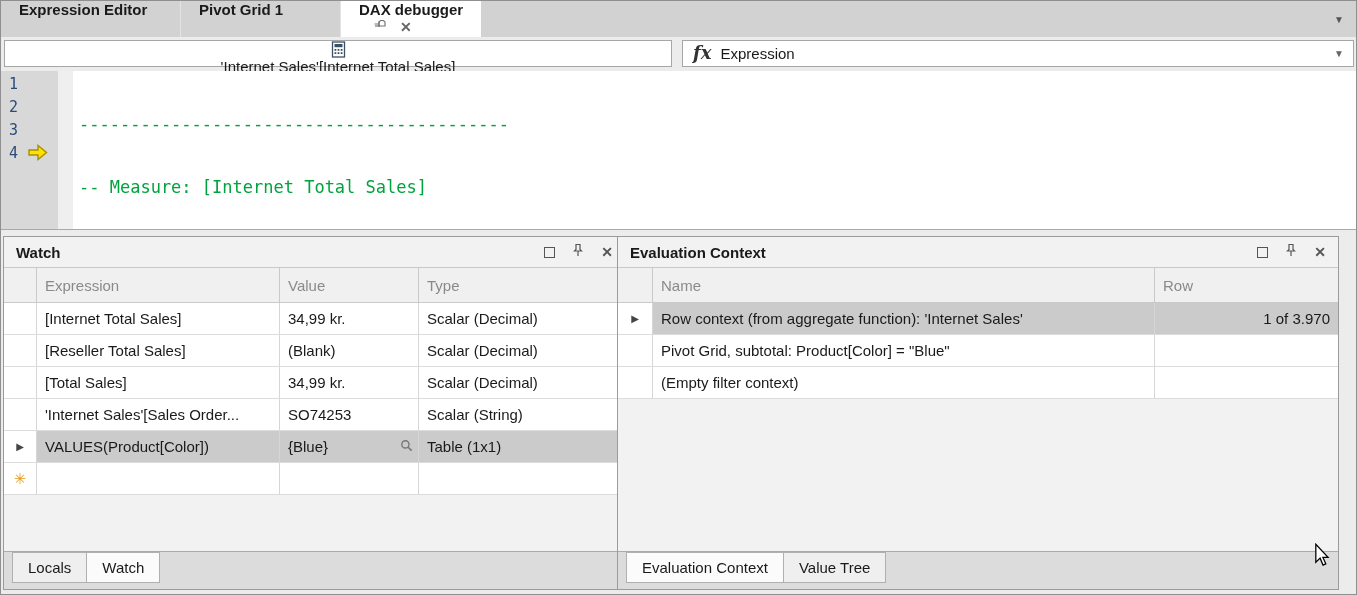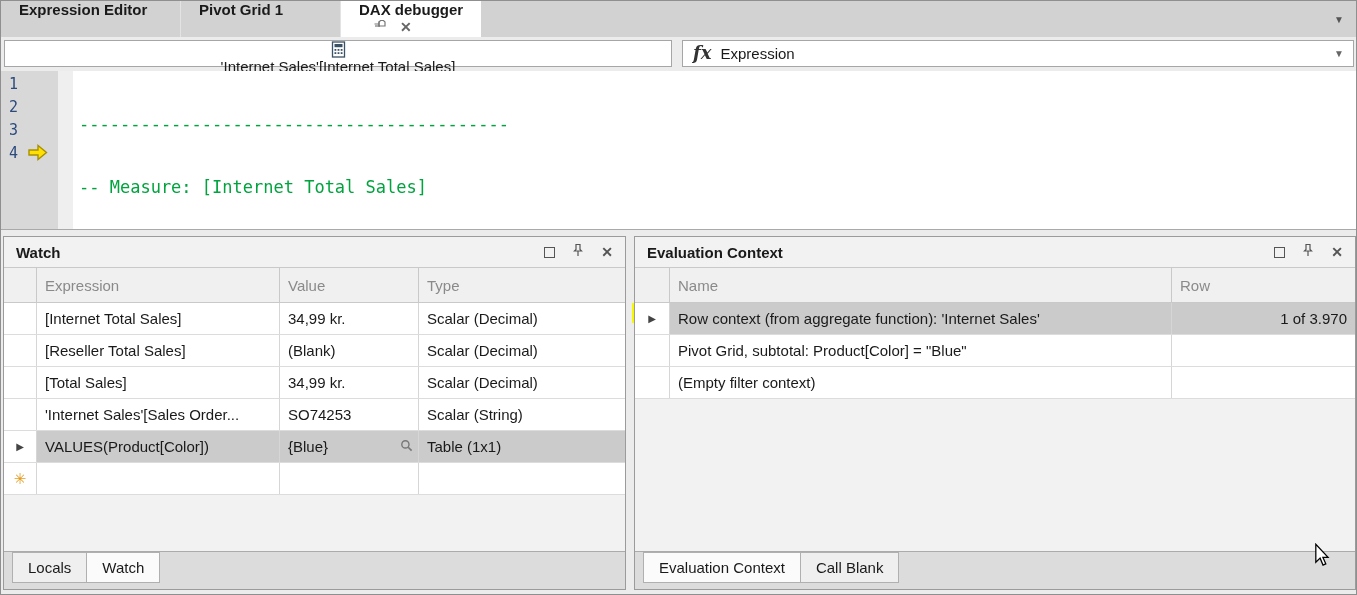--- a/index.html
+++ b/index.html
@@ -42,21 +42,21 @@
     font-size:17px;white-space:pre;}
   .code .line{height:23px;line-height:23px;}
   .cmt{color:#00a33e;}
   .kw{color:#0046d5;}
   .hl{background:#f8f800;}
 
   
   .panel{position:absolute;top:235px;height:354px;background:#f2f2f2;
     border:1px solid #9b9b9b;box-sizing:border-box;display:flex;flex-direction:column;}
   #watch-panel{left:2px;width:623px;}
-  #context-panel{left:633px;width:722px;}
+  #context-panel{left:616px;width:722px;}
   .panel-title{height:30px;min-height:30px;display:flex;align-items:center;
     padding:0 12px;font-weight:bold;background:#f2f2f2;}
   .win-icons{margin-left:auto;display:flex;gap:17px;align-items:center;color:#555;}
   .maximize-box{width:9px;height:9px;border:1px solid #555;display:inline-block;}
   .win-close{font-size:14px;color:#555;}
 
   .thead{display:flex;height:36px;min-height:36px;background:#f0f0f0;color:#8a8a8a;
     border-top:1px solid #c9c9c9;border-bottom:1px solid #c9c9c9;box-sizing:border-box;}
   .th,.cell{display:flex;align-items:center;padding-left:8px;box-sizing:border-box;
     border-right:1px solid #d6d6d6;white-space:nowrap;overflow:hidden;}
@@ -280,21 +280,21 @@
       <div class="cell gcol e-g"></div>
       <div class="cell data e-name">(Empty filter context)</div>
       <div class="cell data e-row"></div>
     </div>
     <div class="filler"></div>
     <div class="footer">
       <div class="ftab active">
         <span>Evaluation Context</span>
       </div>
       <div class="ftab">
-        <span>Call Blank</span>
+        <span>Value Tree</span>
       </div>
     </div>
   </div>
 
   <span class="cursor">
     <svg width="17" height="24" viewBox="0 0 12 19">
       <polygon points="1.5,1 1.5,15.2 4.9,12 7.2,17.5 9.4,16.5 7.1,11.3 11.2,11.3" fill="#fff" stroke="#000" stroke-width="1"></polygon>
     </svg>
   </span>
 

